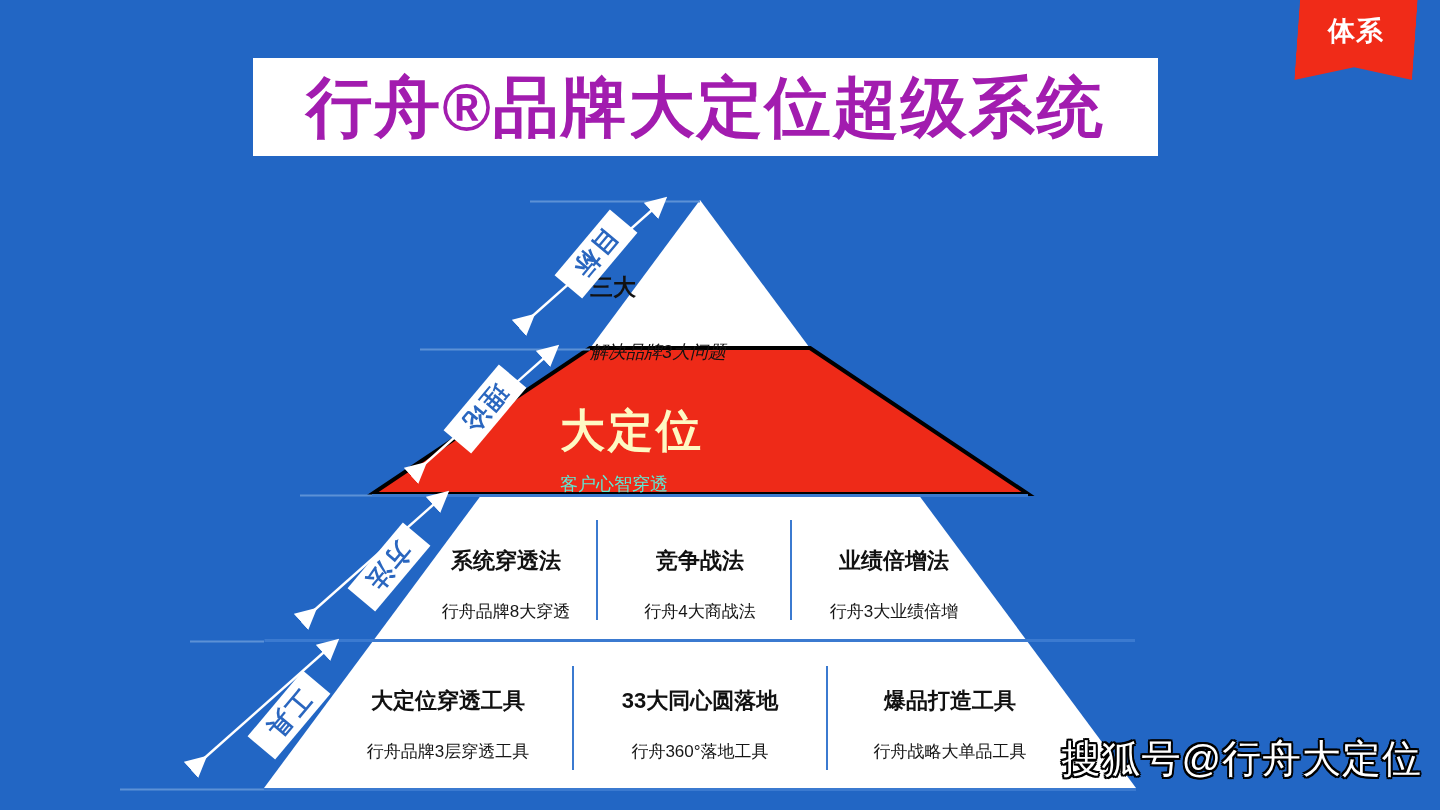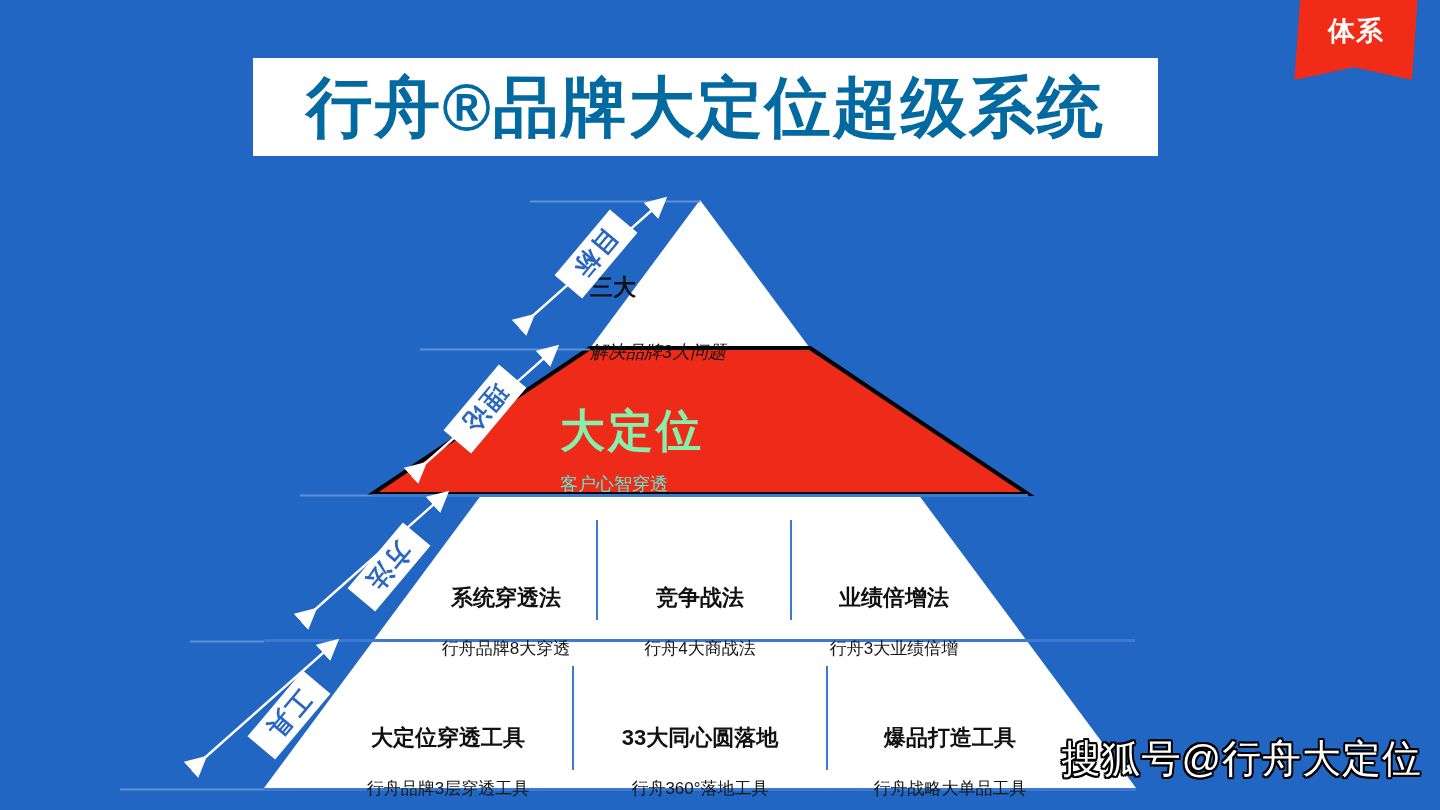--- a/index.html
+++ b/index.html
@@ -48,21 +48,21 @@
     left: 253px;
     top: 58px;
     width: 905px;
     height: 98px;
     background: #ffffff;
     display: flex;
     align-items: center;
     justify-content: center;
   }
   #title-text {
-    color: #0369a1;
+    color: #a21caf;
     font-size: 66px;
     font-weight: bold;
     letter-spacing: 2px;
     line-height: 1;
     white-space: nowrap;
   }
 
   
   #pyramid-area {
     position: absolute;
@@ -95,39 +95,38 @@
   }
   #tier1-sub {
     left: 590px; top: 320px; width: 220px;
     font-size: 18px;
     font-style: italic;
   }
 
   
   #tier2-title {
     left: 560px; top: 385px; width: 280px;
-    font-size: 45px; color: #86efac; letter-spacing: 3px;
+    font-size: 45px; color: #fef9c3; letter-spacing: 3px;
   }
   #tier2-sub {
     left: 560px; top: 452px; width: 280px;
     font-size: 18px; color: #5eead4;
   }
 
   
   .tier-col {
     position: absolute;
     text-align: center;
   }
   .col-title {
     font-size: 22px;
     font-weight: bold;
     color: #111111;
     line-height: 1;
     white-space: nowrap;
-    margin-top: 37px;
   }
   .col-sub {
     margin-top: 28px;
     font-size: 17px;
     font-weight: normal;
     color: #161616;
     white-space: nowrap;
   }
 
   .divider {

